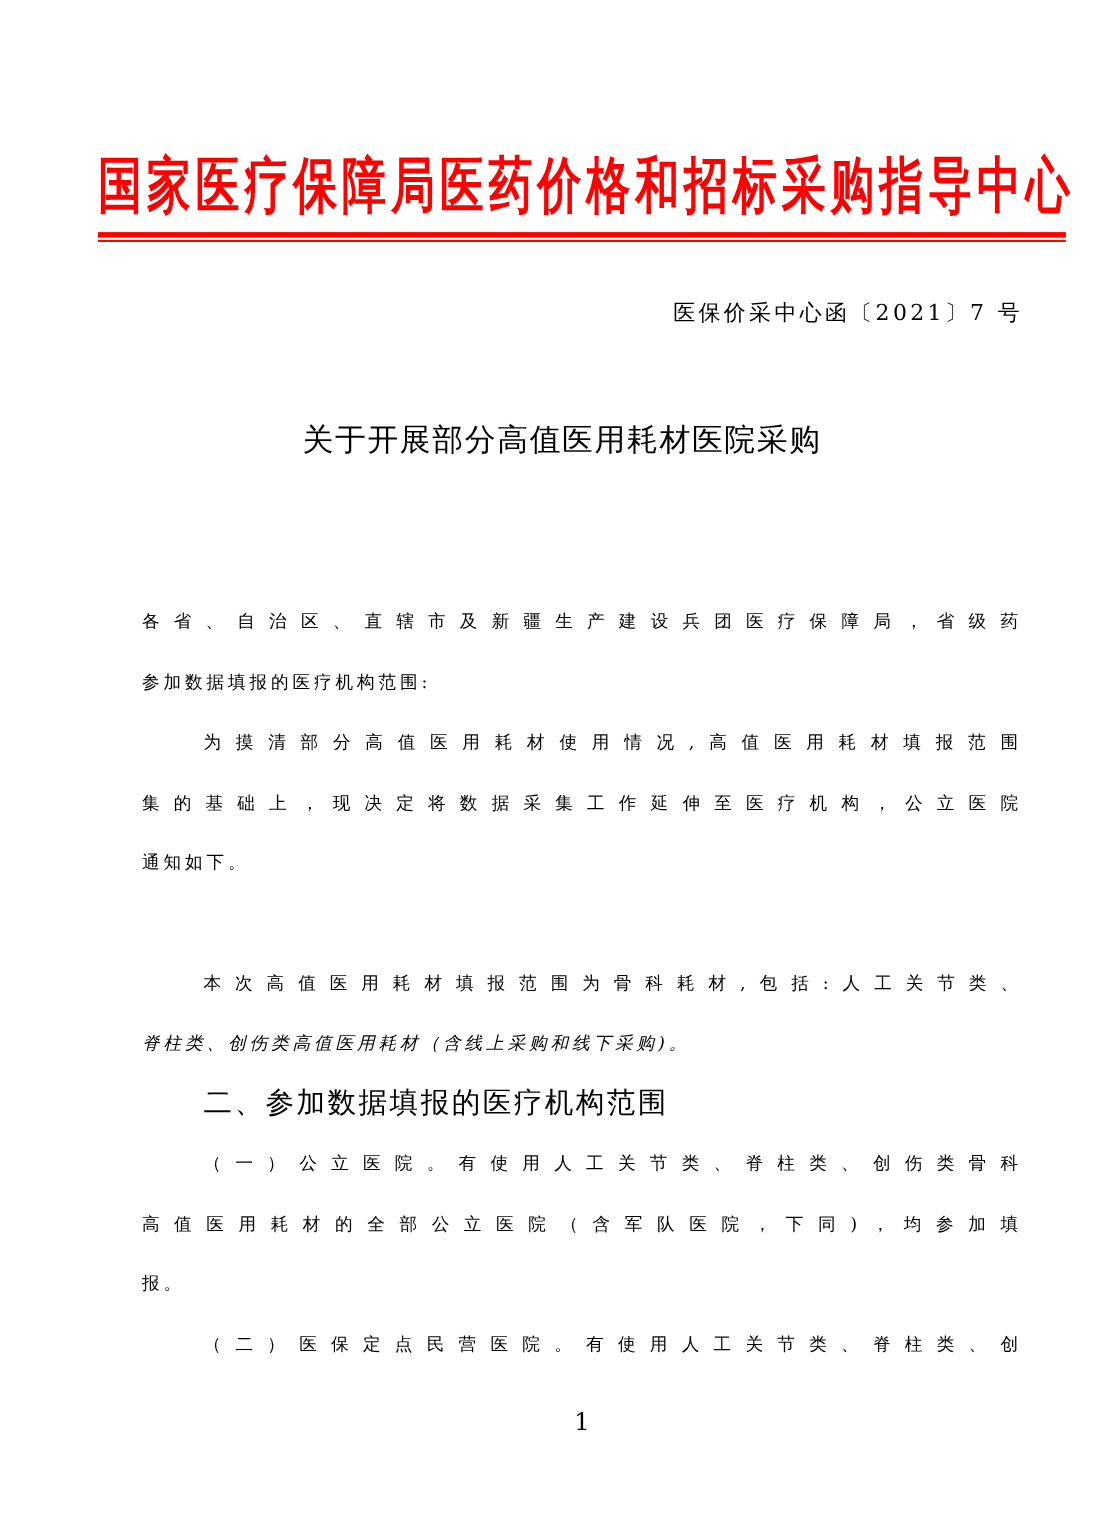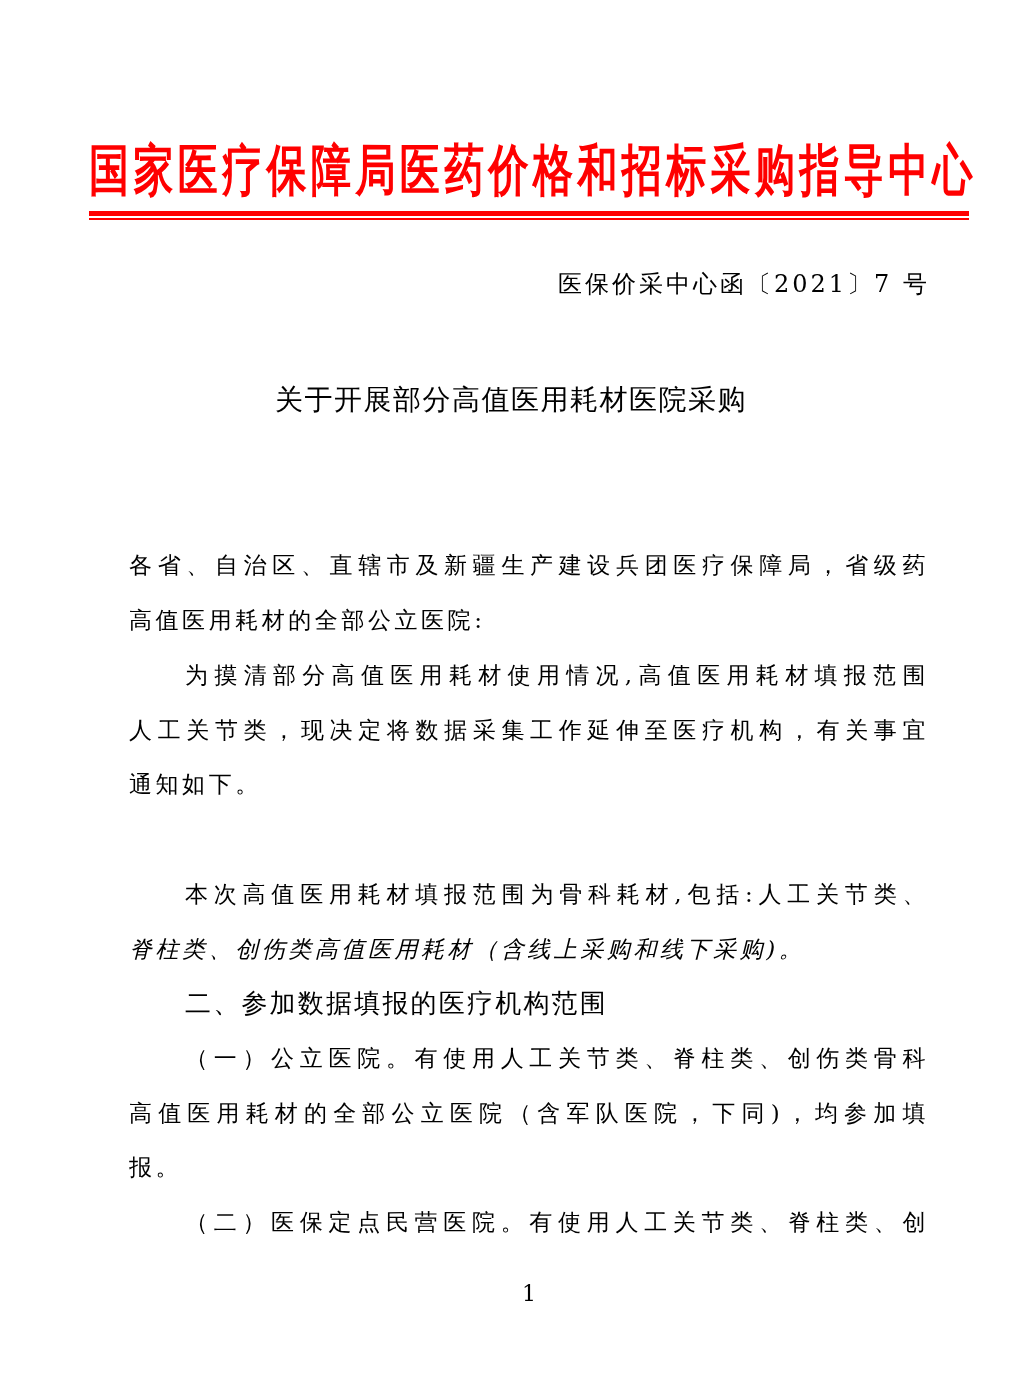--- a/index.html
+++ b/index.html
@@ -58,21 +58,21 @@
       left: 76px;
       top: 218px;
       width: 880px;
       height: 1.5px;
       background: #ff0000;
     }
     .doc-number {
       position: absolute;
       right: 92px;
       top: 266px;
-      font-size: 24px;
+      font-size: 20px;
       letter-spacing: 3px;
       white-space: nowrap;
       line-height: 36px;
     }
     .title {
       position: absolute;
       left: 76px;
       width: 880px;
       text-align: center;
       font-family: "DejaVu Serif", "Liberation Serif", serif;
@@ -80,21 +80,21 @@
       line-height: 56px;
       letter-spacing: 1.5px;
       white-space: nowrap;
     }
     .title.l1 { top: 372px; left: 58px; }
     .title.l2 { top: 428px; left: 58px; }
     .body-line {
       position: absolute;
       left: 116px;
       width: 800px;
-      font-size: 23px;
+      font-size: 16px;
       letter-spacing: 3.55px;
       line-height: 36px;
       white-space: nowrap;
       text-align: justify;
       text-align-last: justify;
     }
     .body-line.last {
       text-align-last: left;
     }
     .body-line.indent {
@@ -129,24 +129,24 @@
     <span class="masthead-text">国家医疗保障局医药价格和招标采购指导中心</span>
   </div>
   <div class="rule-thick"></div>
   <div class="rule-thin"></div>
 
   <div class="doc-number">医保价采中心函〔2021〕7 号</div>
 
   <div class="title l1">关于开展部分高值医用耗材医院采购</div>
 
   <div class="body-line" style="top:547px;">各省、自治区、直辖市及新疆生产建设兵团医疗保障局，省级药</div>
-  <div class="body-line last" style="top:602px;">高值医用耗材的全部公立医院:</div>
+  <div class="body-line last" style="top:602px;">参加数据填报的医疗机构范围:</div>
 
   <div class="body-line indent" style="top:657px;">为摸清部分高值医用耗材使用情况,高值医用耗材填报范围</div>
-  <div class="body-line" style="top:712px;">人工关节类，现决定将数据采集工作延伸至医疗机构，有关事宜</div>
+  <div class="body-line" style="top:712px;">集的基础上，现决定将数据采集工作延伸至医疗机构，公立医院</div>
   <div class="body-line last" style="top:766px;">通知如下。</div>
 
   <div class="body-line indent" style="top:876px;">本次高值医用耗材填报范围为骨科耗材,包括:人工关节类、</div>
   <div class="body-line last" style="top:931px;font-style:italic;">脊柱类、创伤类高值医用耗材（含线上采购和线下采购)。</div>
 
   <div class="heading-line" style="top:985px;">二、参加数据填报的医疗机构范围</div>
   <div class="body-line" style="top:1095px;">高值医用耗材的全部公立医院（含军队医院，下同)，均参加填</div>
   <div class="body-line indent" style="top:1040px;">（一）公立医院。有使用人工关节类、脊柱类、创伤类骨科</div>
   <div class="body-line last" style="top:1149px;">报。</div>
   <div class="body-line indent" style="top:1204px;">（二）医保定点民营医院。有使用人工关节类、脊柱类、创</div>

